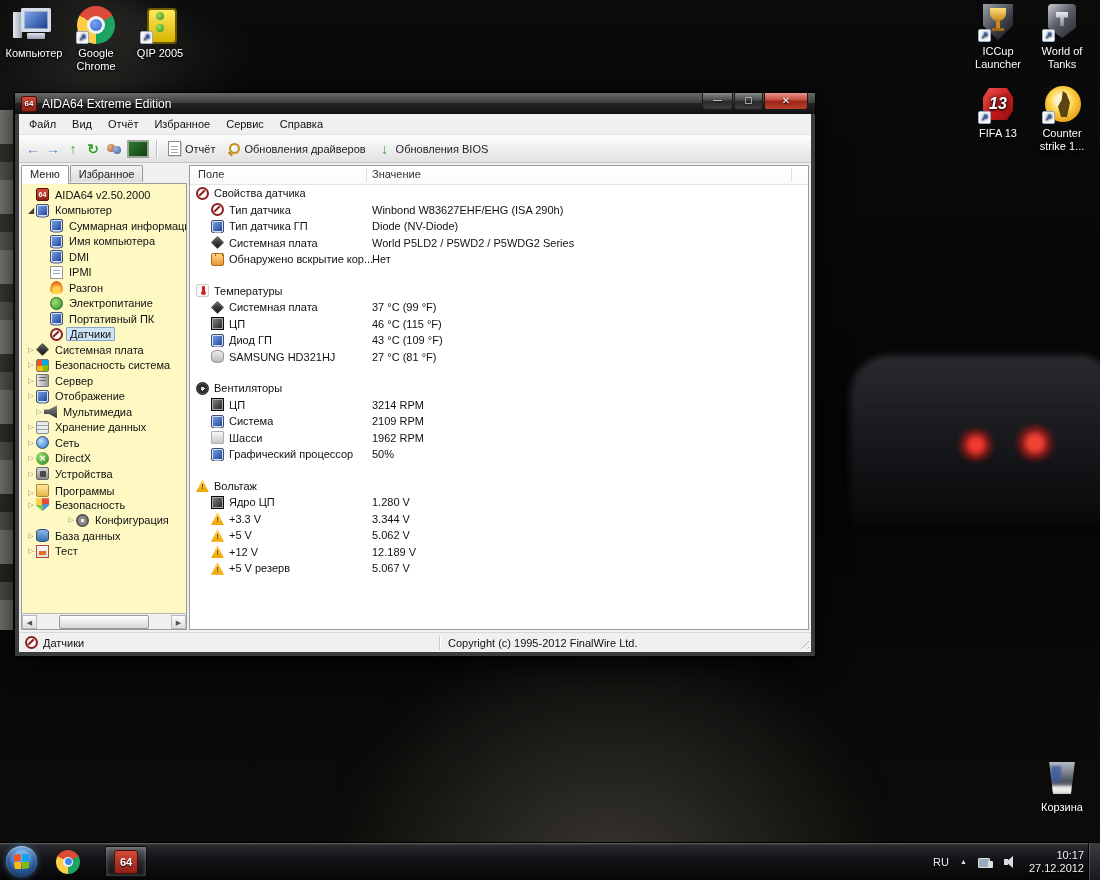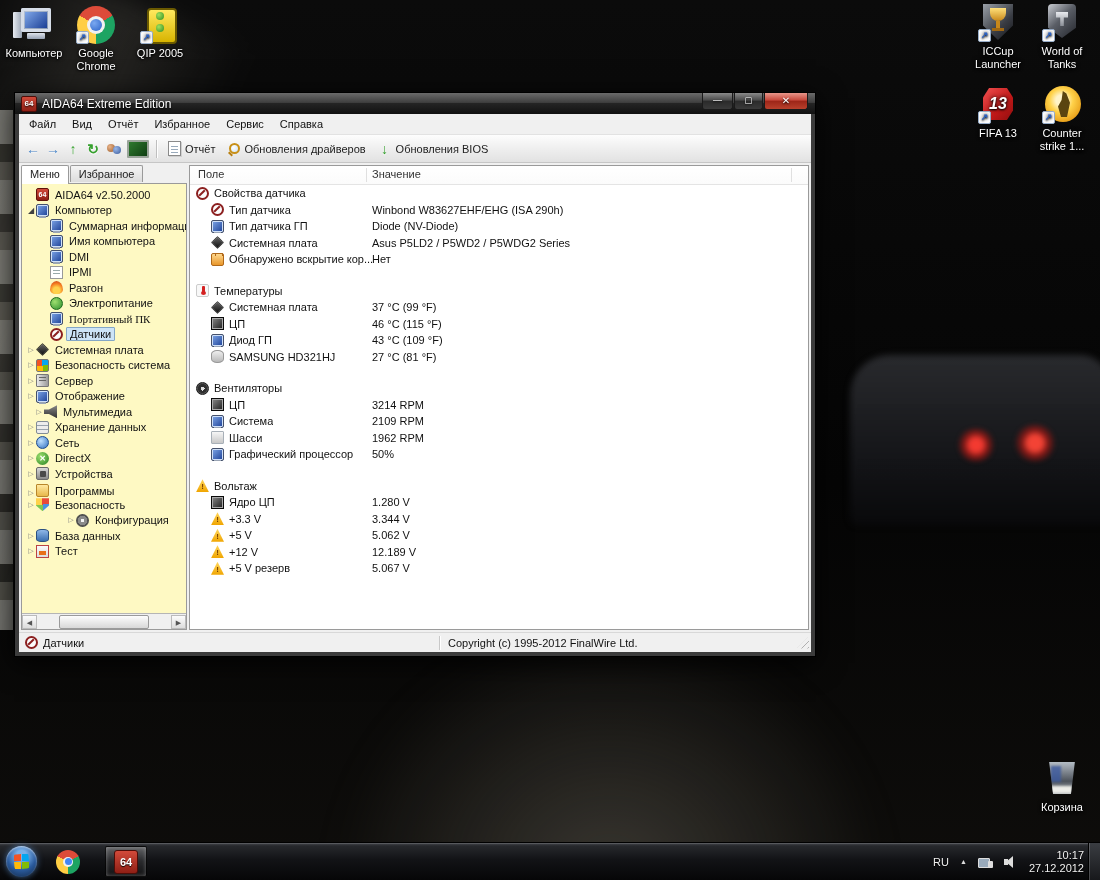--- a/index.html
+++ b/index.html
@@ -387,21 +387,21 @@
               <div class="trow" style="padding-left: 18px;">
                 <span class="texp"></span>
                 <span class="ic ic-flame"></span>
                 <span class="tlabel">Разгон</span>
               </div>
               <div class="trow" style="padding-left: 18px;">
                 <span class="texp"></span>
                 <span class="ic ic-power"></span>
                 <span class="tlabel">Электропитание</span>
               </div>
-              <div class="trow" style="padding-left: 18px; font-family: Liberation Serif, serif;">
+              <div class="trow" style="padding-left: 18px;">
                 <span class="texp"></span>
                 <span class="ic ic-monitor"></span>
                 <span class="tlabel">Портативный ПК</span>
               </div>
               <div class="trow selected" style="padding-left: 18px;">
                 <span class="texp"></span>
                 <span class="ic ic-sensor"></span>
                 <span class="tlabel">Датчики</span>
               </div>
               <div class="trow" style="padding-left: 4px;">
@@ -509,21 +509,21 @@
                 <span class="ic ic-monitor"></span>
                 <span>Тип датчика ГП</span>
               </span>
               <span class="cvalue">Diode  (NV-Diode)</span>
             </div>
             <div class="crow child">
               <span class="cfield">
                 <span class="ic ic-diamond"></span>
                 <span>Системная плата</span>
               </span>
-              <span class="cvalue">Asus P5LD2 / P5WD2 / P5WDG2 Series</span>
+              <span class="cvalue">World P5LD2 / P5WD2 / P5WDG2 Series</span>
             </div>
             <div class="crow child">
               <span class="cfield">
                 <span class="ic ic-case"></span>
                 <span>Обнаружено вскрытие кор...</span>
               </span>
               <span class="cvalue">Нет</span>
             </div>
             <div class="secgap"></div>
             <div class="crow">

